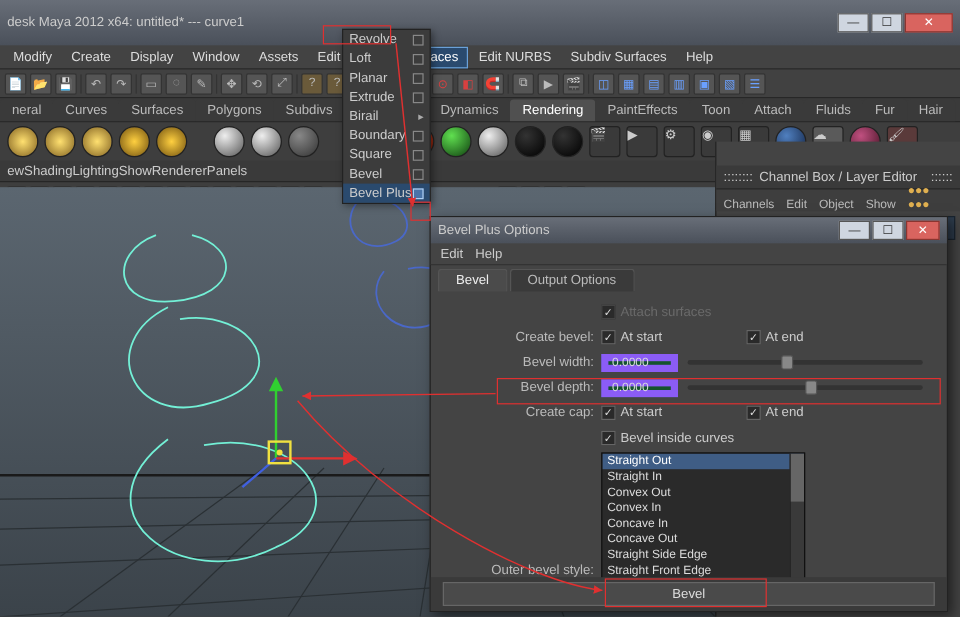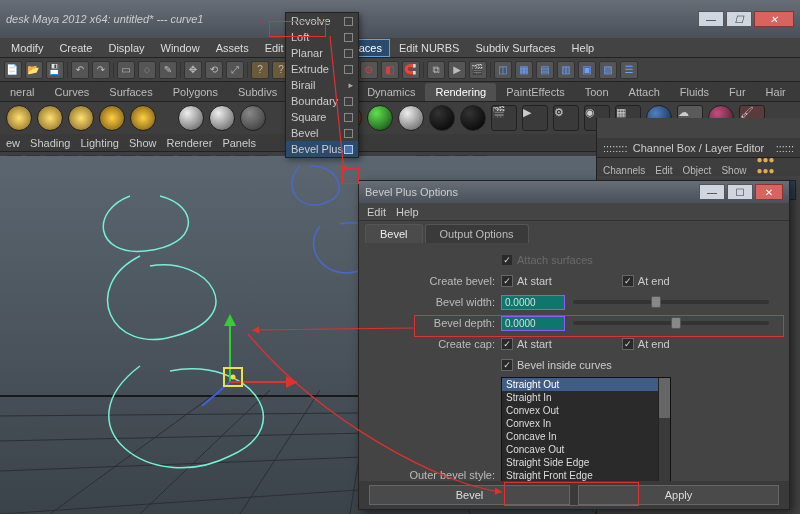--- a/index.html
+++ b/index.html
@@ -1,72 +1,72 @@
 <!DOCTYPE html>
 <html><head>
 <meta charset="utf-8">
 <style>
 * { box-sizing: border-box; margin: 0; padding: 0; font-family: "Segoe UI", Tahoma, sans-serif; font-size: 11px; color: #ccc; }
 body { background: #444; width: 800px; height: 514px; overflow: hidden; position: relative; }
-.titlebar { height: 38px; background: linear-gradient(#686e78,#4a505a); display:flex; align-items:center; padding:16px 6px; color:#fff;font-style:italic;}
+.titlebar { height: 38px; background: linear-gradient(#686e78,#4a505a); display:flex; align-items:center; padding:16px 6px; color:#fff;}
 .titlebar .spacer{flex:1}
 .winctl{display:flex;gap:2px}
 .winctl div{width:26px;height:16px;background:#cfd6e0;border:1px solid #555;display:flex;align-items:center;justify-content:center;font-size:10px;color:#333}
 .winctl .x{background:#d9645f;color:#fff;border:1px solid #8a3530;width:40px}
 
 .menubar{height:20px;background:#434343;border-bottom:1px solid #222;display:flex;align-items:center;padding:0 4px;gap:2px}
 .menubar span{padding:2px 7px;color:#ddd}
 .menubar span.hl{background:#2a4a6e;color:#fff;border:1px solid #6aa0d8}
 
 .toolbar{height:24px;background:#414141;border-bottom:1px solid #222;display:flex;align-items:center;padding:0 4px;gap:3px}
 .toolbar .ico{width:18px;height:18px;background:#555;border:1px solid #333;border-radius:2px;display:flex;align-items:center;justify-content:center;font-size:10px;color:#bbb}
 .toolbar .sep{width:1px;height:16px;background:#333}
 
 .shelf-tabs{height:20px;background:#3a3a3a;border-bottom:1px solid #222;display:flex;align-items:flex-end;padding:0 0}
 .shelf-tabs span{padding:3px 10px;color:#bbb;background:#3a3a3a;border-top-left-radius:3px;border-top-right-radius:3px}
 .shelf-tabs span.act{background:#505050;color:#fff}
 
 .shelf{height:32px;background:#3e3e3e;display:flex;align-items:center;padding:0 6px;gap:5px}
 .shelf .sico{width:26px;height:26px;border-radius:13px;border:1px solid #222}
 
-.panel-tabs{height:18px;background:#3a3a3a;display:flex;align-items:center;padding:0 6px;gap:10px;border-bottom:1px solid #222}
+.panel-tabs{height:18px;background:#3a3a3a;display:flex;align-items:center;padding:0 6px;border-bottom:1px solid #222}
 .panel-tabs span{color:#ccc}
 .panel-toolbar{height:22px;background:#3e3e3e;display:flex;align-items:center;padding:0 6px;gap:3px;border-bottom:1px solid #222}
 .panel-toolbar .ico{width:16px;height:16px;background:#555;border:1px solid #333;border-radius:2px;font-size:9px;display:flex;align-items:center;justify-content:center}
 
 .viewport{position:absolute;left:0;top:156px;width:596px;height:358px;background:linear-gradient(#5b6670 0%,#3b434a 100%);overflow:hidden}
 
 
 .cbox{position:absolute;right:0;top:118px;width:204px;height:396px;background:#444;border-left:1px solid #222}
 .cbox-title{height:20px;background:#3a3a3a;color:#c8c8c8;font-size:10px;display:flex;align-items:center;padding:0 6px;border-bottom:1px solid #222}
 .cbox-menu{height:18px;background:#3e3e3e;display:flex;align-items:flex-end;gap:10px;padding:0 6px}
 .cbox-menu span{color:#bbb;font-size:10px}
 .cbox-field{height:20px;background:#2e3d4e;margin:4px;border:1px solid #1a2530}
 
 
-.dropdown{position:absolute;left:285px;top:12px;width:74px;background:#3c3c3c;border:1px solid #222;box-shadow:2px 2px 6px rgba(0,0,0,.4);z-index:5}
+.dropdown{position:absolute;left:285px;top:24px;width:74px;background:#3c3c3c;border:1px solid #222;box-shadow:2px 2px 6px rgba(0,0,0,.4);z-index:5}
 .dropdown .mi{height:16px;display:flex;align-items:center;justify-content:space-between;padding:0 5px;color:#ddd;font-size:11px}
 .dropdown .mi.hl{background:#2a4a6e;color:#fff}
 .dropdown .sq{width:9px;height:9px;border:1px solid #888;display:inline-block}
 .dropdown .sq.hl{background:#4a74a8;border-color:#aecef0}
 .dropdown .ar{font-size:9px;color:#aaa}
 
 
 .dlg{position:absolute;left:358px;top:180px;width:432px;height:330px;background:#444;border:1px solid #222;box-shadow:4px 4px 10px rgba(0,0,0,.5);z-index:10}
 .dlg-title{height:22px;background:linear-gradient(#686e78,#4a505a);display:flex;align-items:center;padding:0 6px;color:#fff}
 .dlg-title .spacer{flex:1}
 .dlg-menu{height:18px;background:#444;border-bottom:1px solid #333;display:flex;align-items:center;gap:10px;padding:0 8px}
 .dlg-menu span{color:#ccc}
 .dlg-tabs{height:22px;display:flex;align-items:flex-end;padding:6px 6px 0 6px;gap:2px}
 .dlg-tabs span{padding:3px 14px;background:#3a3a3a;border:1px solid #555;border-bottom:none;color:#bbb;border-top-left-radius:3px;border-top-right-radius:3px}
 .dlg-tabs span.act{background:#4b4b4b;color:#eee}
 .dlg-body{padding:8px 12px 8px 12px}
 .row{display:flex;align-items:center;height:18px;margin-bottom:3px}
 .row .lab{width:130px;text-align:right;padding-right:6px;color:#bbb}
-.row .inp{width:64px;height:15px;background:#0f766e;border:1px solid #8b5cf6;color:#ddd;padding:0 3px;font-size:10px;display:flex;align-items:center}
+.row .inp{width:64px;height:15px;background:#14532d;border:6px solid #8b5cf6;color:#ddd;padding:0 3px;font-size:10px;display:flex;align-items:center}
 .row .slider{flex:1;height:4px;background:#333;margin:0 8px;border-radius:2px;position:relative}
 .row .slider .thumb{position:absolute;top:-4px;width:10px;height:12px;background:#888;border:1px solid #555;border-radius:2px}
 .row .cb{width:12px;height:12px;background:#2a2a2a;border:1px solid #666;margin-right:4px;display:flex;align-items:center;justify-content:center;font-size:9px;color:#ddd}
 .row .clab{color:#ccc;margin-right:30px}
 .row.dis .lab,.row.dis .clab{color:#6a6a6a}
 .listbox{width:170px;height:108px;background:#2a2a2a;border:1px solid #111;overflow:hidden;position:relative}
 .listbox .li{height:13px;padding:0 4px;color:#ddd;font-size:10px;display:flex;align-items:center}
 .listbox .li.sel{background:#3f5d85;color:#fff}
 .listbox .sb{position:absolute;right:0;top:0;width:12px;height:100%;background:#3a3a3a;border-left:1px solid #222}
 .listbox .sb::before{content:"";display:block;width:100%;height:40px;background:#666;margin-top:0}
@@ -387,21 +387,20 @@
         <div class="li">Concave Out</div>
         <div class="li">Straight Side Edge</div>
         <div class="li">Straight Front Edge</div>
         <div class="sb"></div>
       </div>
     </div>
   </div>
 
   <div class="dlg-buttons">
     <div class="btn">Bevel</div>
-    <div class="btn">Apply</div>
   </div>
 </div>
 
 <div class="redbox" style="left:269px;top:21px;width:57px;height:16px"></div>
 <div class="redbox" style="left:342px;top:168px;width:17px;height:16px"></div>
 <div class="redbox" style="left:414px;top:315px;width:370px;height:22px"></div>
 <div class="redbox" style="left:504px;top:482px;width:135px;height:24px"></div>
 <svg class="annot" width="800" height="514">
   <defs>
       <marker id="ah" markerWidth="8" markerHeight="8" refX="6" refY="3" orient="auto">

